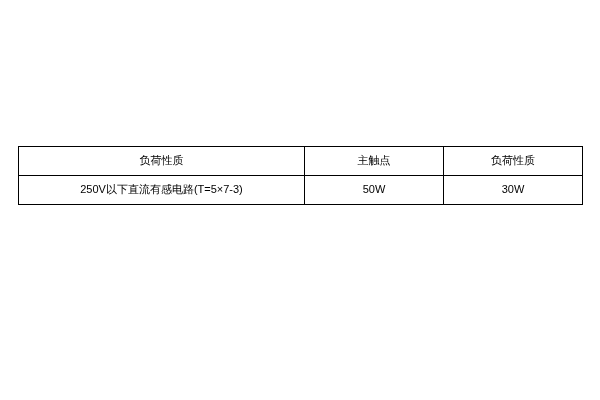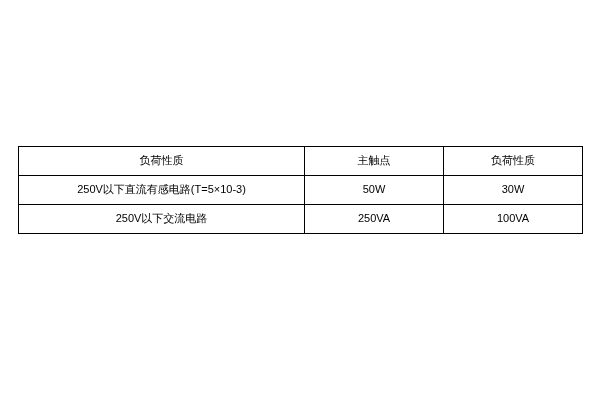--- a/index.html
+++ b/index.html
@@ -57,25 +57,20 @@
         <col class="c1">
         <col class="c2">
       </colgroup>
       <tbody>
         <tr>
           <td>负荷性质</td>
           <td>主触点</td>
           <td>负荷性质</td>
         </tr>
         <tr>
-          <td>250V以下直流有感电路(T=5×10-3)</td>
+          <td>250V以下直流有感电路(T=5×7-3)</td>
           <td>50W</td>
           <td>30W</td>
-        </tr>
-        <tr>
-          <td>250V以下交流电路</td>
-          <td>250VA</td>
-          <td>100VA</td>
         </tr>
       </tbody>
     </table>
   </div>
 </div>
 
 </body></html>

